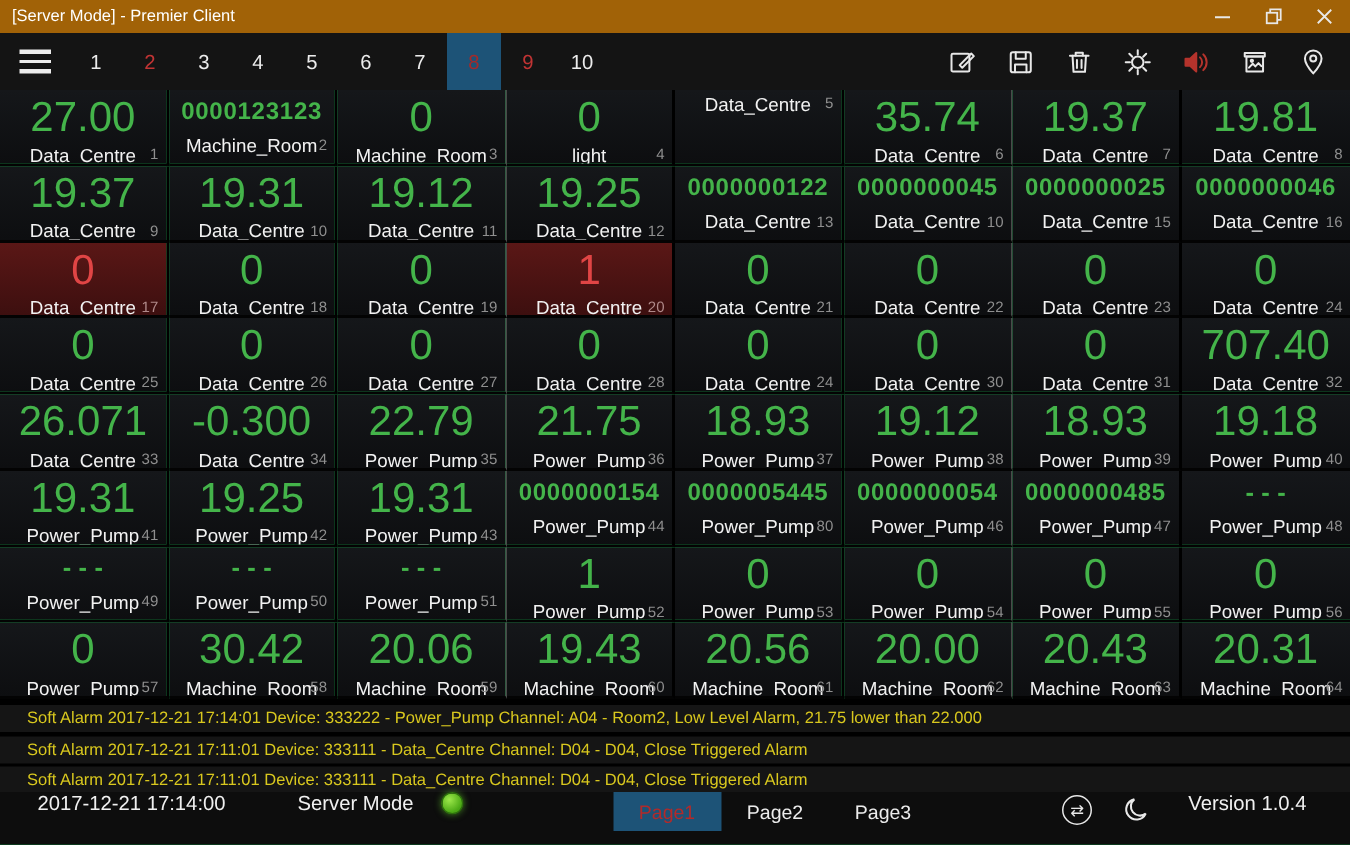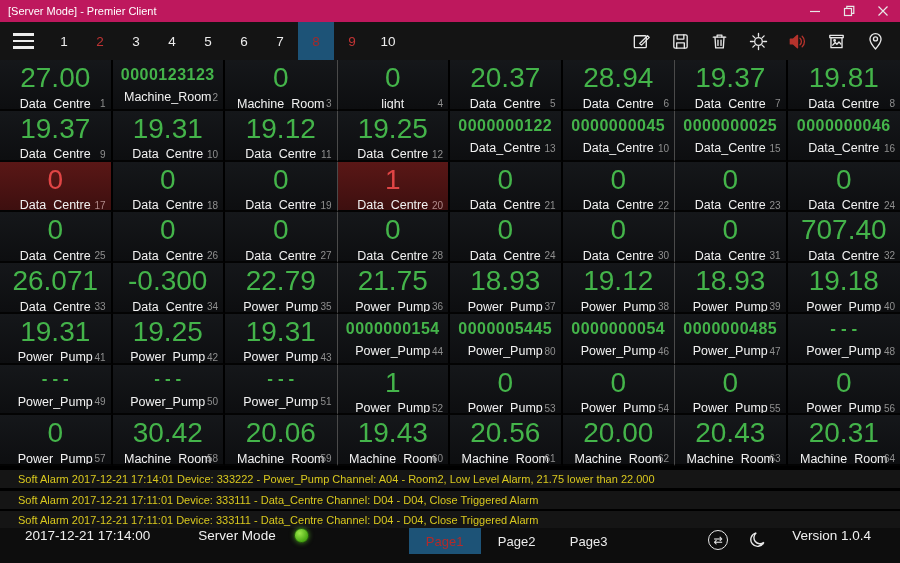--- a/index.html
+++ b/index.html
@@ -1,21 +1,21 @@
 <!DOCTYPE html>
 <html><head>
 <meta charset="utf-8">
 <style>
   * { box-sizing: border-box; }
   html,body { margin:0; padding:0; background:#000; }
   body { width:900px; height:563px; font-family:"Liberation Sans", sans-serif; overflow:hidden; }
   .app { width:900px; height:563px; display:flex; flex-direction:column; background:#000; }
 
   
-  .titlebar { height:22px; display:flex; align-items:center; background:#be185d; flex:0 0 auto; }
+  .titlebar { height:22px; display:flex; align-items:center; background:#a16207; flex:0 0 auto; }
   .title { flex:1; color:#fff; font-size:11px; padding-left:8px; white-space:nowrap; }
   .win-controls { display:flex; }
   .win-btn { width:34px; height:22px; display:flex; align-items:center; justify-content:center; }
   .win-btn svg { stroke:#e8e8e8; stroke-width:1.2; fill:none; }
 
   
   .toolbar { height:38px; background:#141414; display:flex; align-items:center; flex:0 0 auto; }
   .menu-btn { width:46px; height:38px; display:flex; align-items:center; justify-content:center; }
   .hamburger { display:flex; flex-direction:column; gap:4px; }
   .hamburger span { display:block; width:21px; height:2.4px; background:#ececec; }
@@ -186,28 +186,27 @@
         </div>
       </div>
       <div class="cell">
         <div class="val lg">0</div>
         <div class="label-row">
           <span class="lab">light</span>
           <span class="idx">4</span>
         </div>
       </div>
       <div class="cell">
-        <div class="val lg">20.37</div>
         <div class="label-row">
           <span class="lab">Data_Centre</span>
           <span class="idx">5</span>
         </div>
       </div>
       <div class="cell">
-        <div class="val lg">28.94</div>
+        <div class="val lg">35.74</div>
         <div class="label-row">
           <span class="lab">Data_Centre</span>
           <span class="idx">6</span>
         </div>
       </div>
       <div class="cell">
         <div class="val lg">19.37</div>
         <div class="label-row">
           <span class="lab">Data_Centre</span>
           <span class="idx">7</span>

